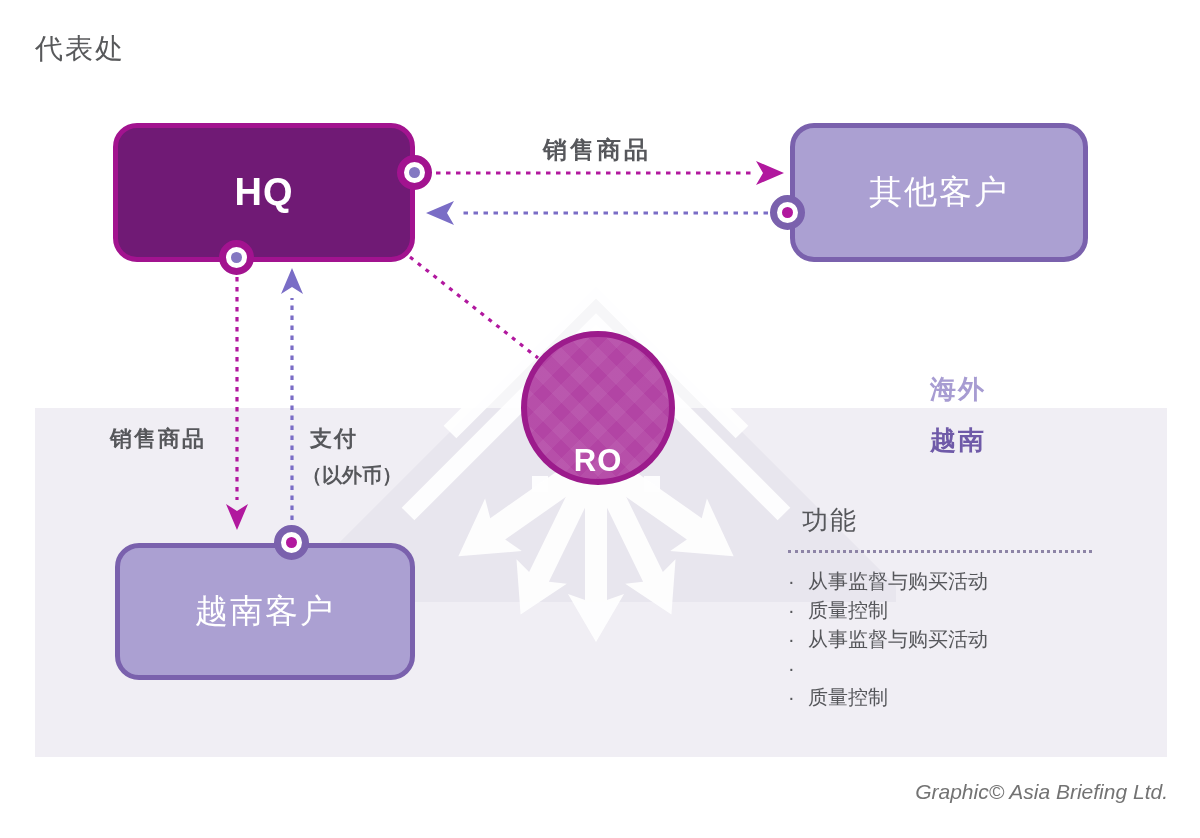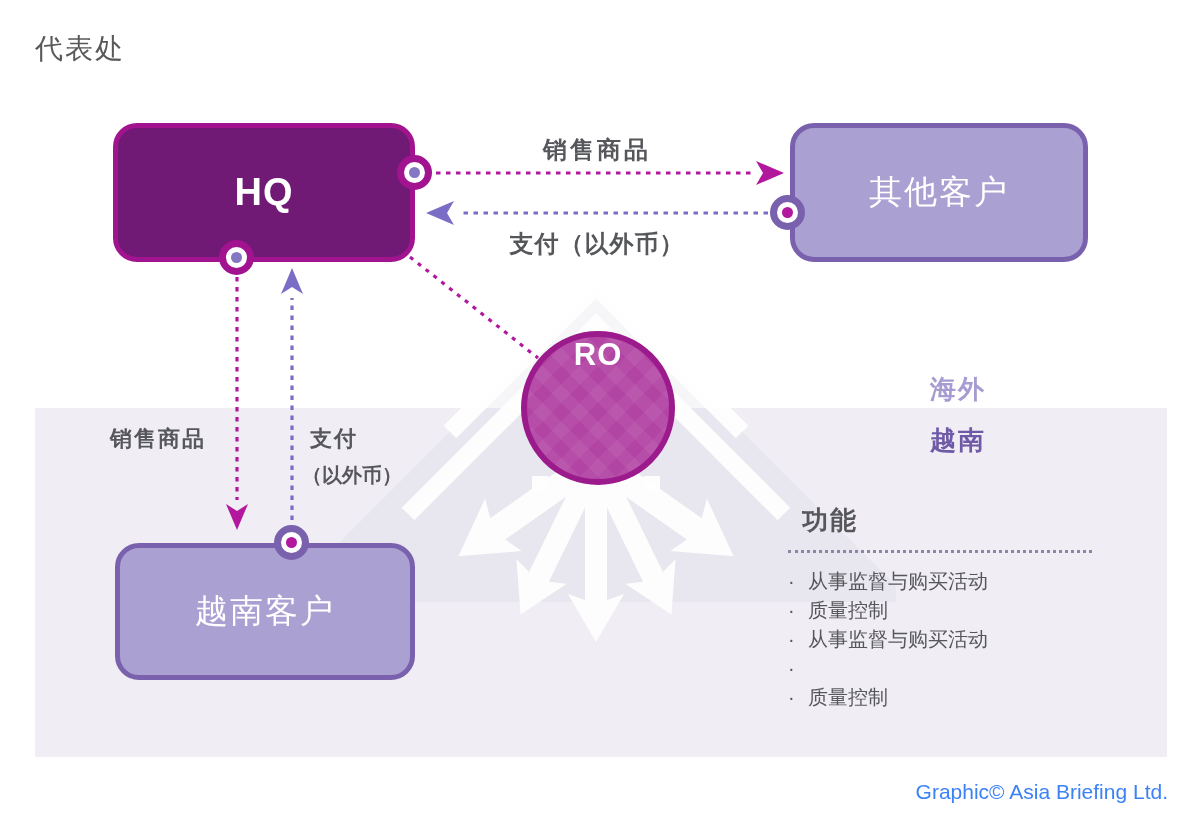--- a/index.html
+++ b/index.html
@@ -18,21 +18,21 @@
   
   .node{position:absolute;display:flex;align-items:center;justify-content:center;color:#fff;border-radius:24px;z-index:4;letter-spacing:2px;}
   .node-hq{left:113px;top:123px;width:292px;height:129px;background:#701a75;border:5px solid #a2138f;font-size:38px;font-weight:700;letter-spacing:1px;}
   .node-lilac{background:#aba0d2;border:5px solid #7a61ad;font-size:33px;font-weight:500;}
   .node-other{left:790px;top:123px;width:288px;height:129px;}
   .node-vn{left:115px;top:543px;width:290px;height:127px;}
   .node-ro{position:absolute;left:521px;top:331px;width:142px;height:142px;border-radius:50%;
     background:#b244a4;
     background-image:repeating-linear-gradient(45deg,rgba(255,255,255,.06) 0 13px,transparent 13px 26px),
                      repeating-linear-gradient(-45deg,rgba(255,255,255,.05) 0 13px,transparent 13px 26px);
-    border:6px solid #9c1b8c;display:flex;align-items:flex-start;justify-content:center;
+    border:6px solid #9c1b8c;display:flex;align-items:flex-end;justify-content:center;
     color:#fff;font-size:31px;font-weight:700;z-index:4;letter-spacing:1px;}
 
   
   .cdot{position:absolute;width:21px;height:21px;border-radius:50%;background:#fff;display:flex;align-items:center;justify-content:center;z-index:5;}
   .cdot-m{border:7px solid #a2138f;}
   .cdot-p{border:7px solid #7a61ad;}
   .cdot .in{width:11px;height:11px;border-radius:50%;}
   .in-purple{background:#8478c2;}
   .in-magenta{background:#b1189e;}
 
@@ -43,26 +43,26 @@
   .lbl-pay-top{left:432px;top:228px;width:330px;text-align:center;font-size:24px;letter-spacing:1px;}
   .lbl-sell-left{left:110px;top:424px;font-size:22px;letter-spacing:2px;}
   .lbl-pay-left{left:310px;top:424px;font-size:22px;letter-spacing:2px;}
   .lbl-pay-left2{left:302px;top:462px;font-size:20px;letter-spacing:0px;font-weight:700;}
   .region{position:absolute;width:160px;text-align:left;font-size:26px;font-weight:700;z-index:6;letter-spacing:2px;}
   .region-overseas{left:930px;top:372px;color:#a79cd2;}
   .region-vietnam{left:930px;top:423px;color:#6f5aa8;}
 
   
   .functions{position:absolute;left:788px;top:503px;width:306px;z-index:6;}
-  .func-head{font-size:26px;font-weight:700;color:#56575b;letter-spacing:2px;margin:0 0 12px 14px;}
+  .func-head{font-size:26px;font-weight:400;color:#56575b;letter-spacing:2px;margin:0 0 12px 14px;}
   .func-rule{border-bottom:3px dotted #8d84a6;width:304px;height:0;margin-bottom:14px;}
   .func-item{display:flex;font-size:20px;color:#56575b;line-height:29px;}
   .func-bullet{width:20px;color:#56575b;flex:0 0 20px;text-align:left;}
 
-  .credit{position:absolute;right:32px;top:780px;font-size:21px;color:#3b82f6;z-index:6;letter-spacing:0;}
+  .credit{position:absolute;right:32px;top:780px;font-size:21px;font-style:italic;color:#737373;z-index:6;letter-spacing:0;}
 </style>
 </head>
 <body>
 
 <div class="canvas">
 
   <div class="title">代表处</div>
 
   <div class="panel"></div>
 
@@ -122,21 +122,20 @@
     <span class="in in-purple"></span>
   </div>
   <div class="cdot cdot-p" style="left:770px;top:195px;">
     <span class="in in-magenta"></span>
   </div>
   <div class="cdot cdot-p" style="left:274px;top:525px;">
     <span class="in in-magenta"></span>
   </div>
 
   <div class="lbl lbl-sell-top">销售商品</div>
-  <div class="lbl lbl-pay-top">支付（以外币）</div>
   <div class="lbl lbl-sell-left">销售商品</div>
   <div class="lbl lbl-pay-left">支付</div>
   <div class="lbl lbl-pay-left2">（以外币）</div>
 
   <div class="region region-overseas">海外</div>
   <div class="region region-vietnam">越南</div>
 
   <div class="functions">
     <div class="func-head">功能</div>
     <div class="func-rule"></div>

